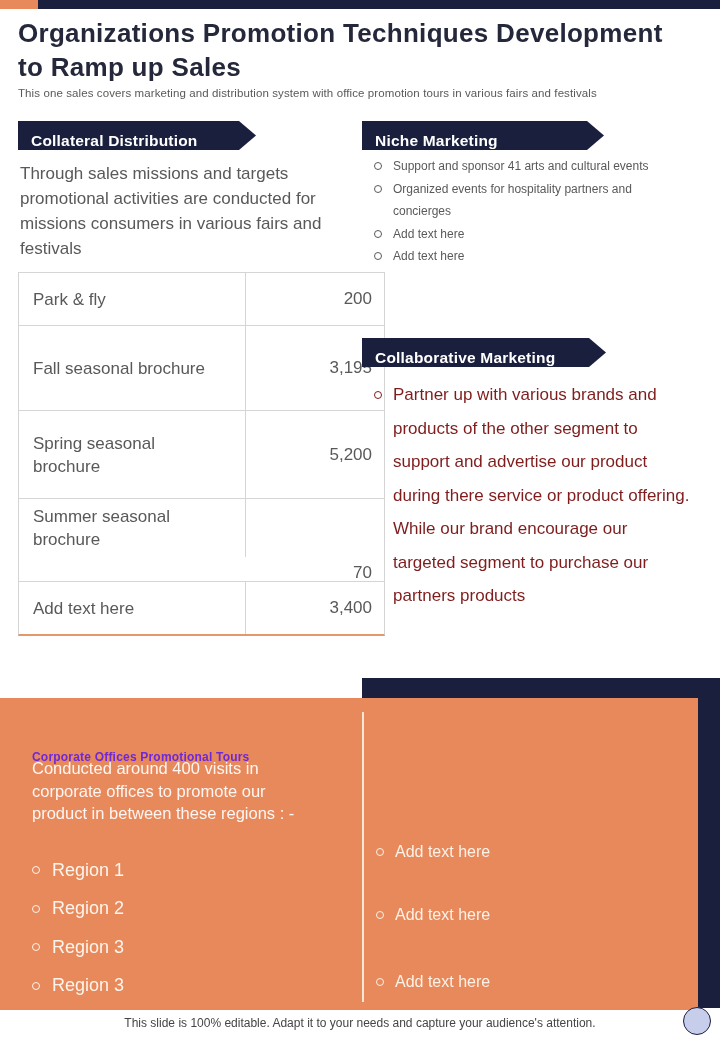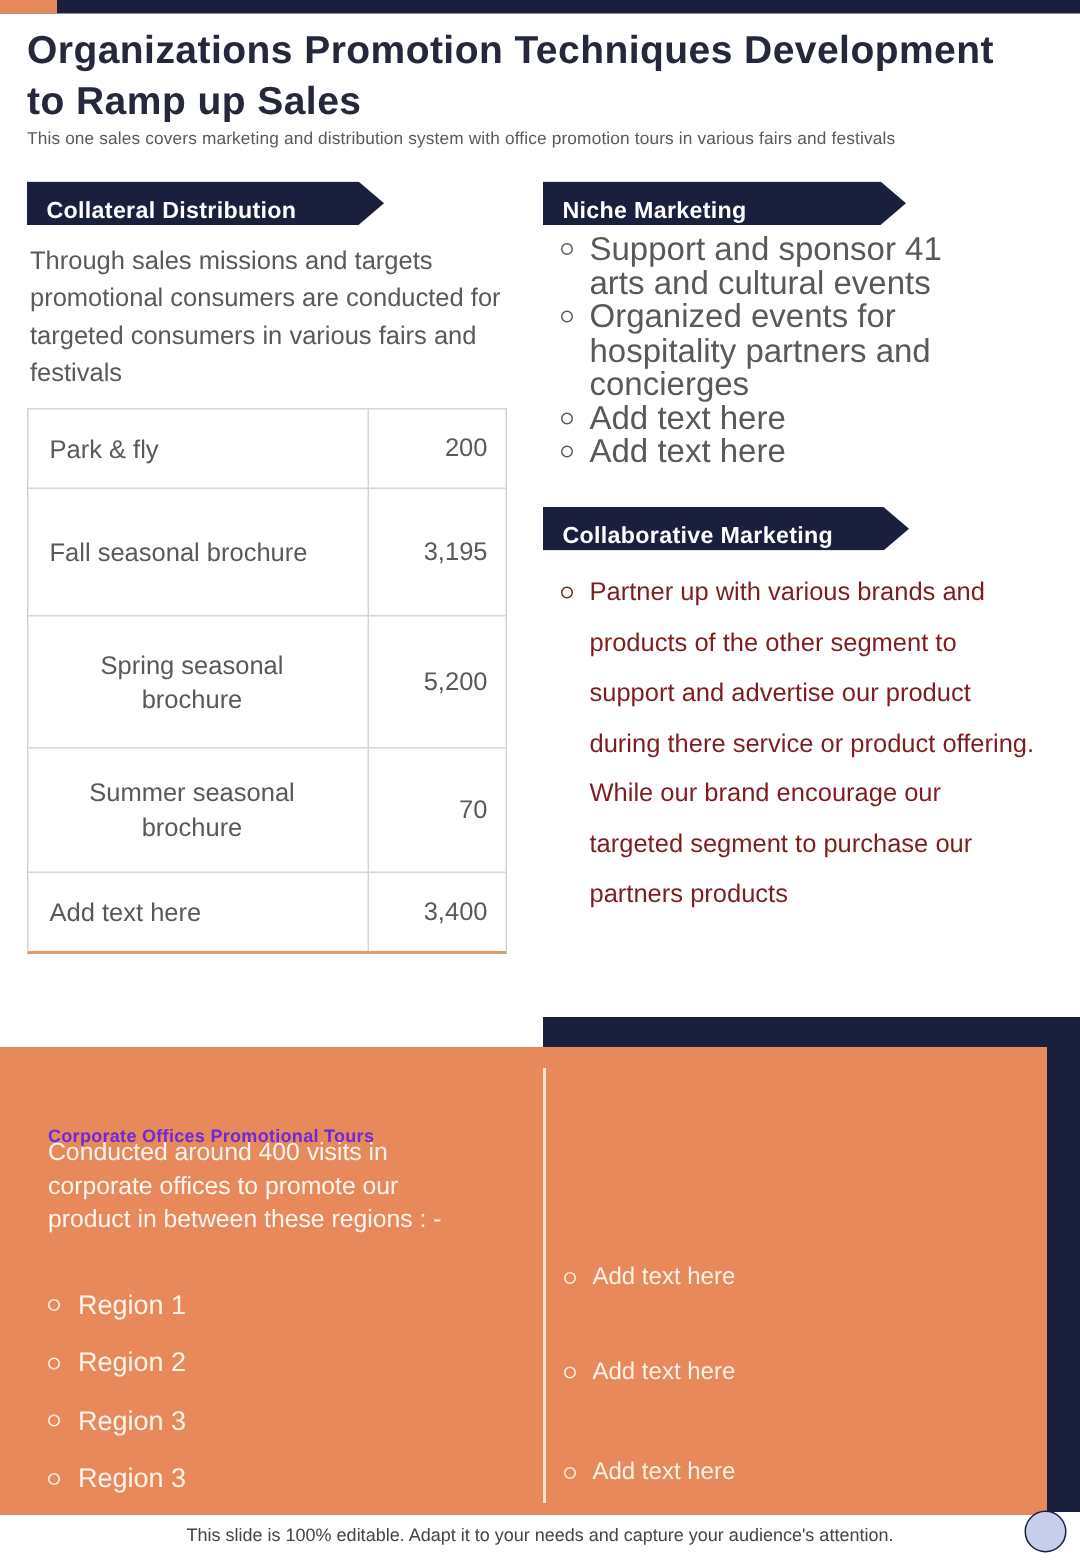--- a/index.html
+++ b/index.html
@@ -32,48 +32,47 @@
   }
   .banner-collateral{left:18px;top:121px;width:238px;}
   .banner-niche{left:362px;top:121px;width:242px;}
   .banner-collab{left:362px;top:338px;width:244px;}
   
   .collateral-body{
     position:absolute;left:20px;top:161px;width:316px;
     font-size:17px;color:#595959;line-height:25px;
   }
   .sales-table{
-    position:absolute;left:18px;top:272px;width:320px;
+    position:absolute;left:18px;top:272px;width:367px;
     border:1px solid #D5D5D5;border-bottom:2px solid #E3986B;
     box-sizing:border-box;
-    text-align:center;
   }
   .t-row{display:flex;border-bottom:1px solid #D5D5D5;}
   .t-row:last-child{border-bottom:none;}
   .t-label{
     width:227px;box-sizing:border-box;border-right:1px solid #D5D5D5;
     padding:6px 10px 6px 14px;display:flex;align-items:center;
     font-size:17px;color:#595959;line-height:23px;
   }
   .t-label span{display:inline-block;max-width:190px;}
   .t-value{
     flex:1;box-sizing:border-box;padding:6px 12px 6px 6px;
     display:flex;align-items:center;justify-content:flex-end;
     font-size:17px;color:#595959;
   }
-  .rh1{height:52px;} .rh2{height:84px;} .rh3{height:87px;} .rh4{height:82px;} .rh5{height:52px;}
+  .rh1{height:52px;} .rh2{height:84px;} .rh3{height:87px;} .rh4{height:82px;flex-direction:column;} .rh5{height:52px;}
   
   .bullet{display:flex;align-items:flex-start;}
   .bullet .dot{
     flex:0 0 auto;width:8px;height:8px;border-radius:50%;
     border:1.4px solid currentColor;margin:7px 11px 0 2px;box-sizing:border-box;
   }
   .niche-list{
     position:absolute;left:372px;top:155px;width:310px;
-    font-size:22px;color:#595959;line-height:22.5px;
+    font-size:12px;color:#595959;line-height:22.5px;
   }
   .niche-list .bullet{margin-bottom:0;}
   .niche-list .txt{max-width:275px;}
   .collab-list{
     position:absolute;left:372px;top:378px;width:322px;
     font-size:17px;color:#7f1d1d;line-height:33.5px;
   }
   .collab-list .dot{margin-top:13px;}
   .collab-list .txt{max-width:305px;}
   
@@ -117,21 +116,21 @@
 
   <div class="topbar"></div>
   <div class="topbar-accent"></div>
 
   <div class="title">Organizations Promotion Techniques Development to Ramp up Sales</div>
   <div class="subtitle">This one sales covers marketing and distribution system with office promotion tours in various fairs and festivals</div>
 
   <div class="banner banner-collateral">
     <span>Collateral Distribution</span>
   </div>
-  <div class="collateral-body">Through sales missions and targets promotional consumers are conducted for targeted consumers in various fairs and festivals</div>
+  <div class="collateral-body">Through sales missions and targets promotional activities are conducted for missions consumers in various fairs and festivals</div>
 
   <div class="sales-table">
     <div class="t-row rh1">
       <div class="t-label">
           <span>Park &amp; fly</span>
         </div>
       <div class="t-value">200</div>
     </div>
     <div class="t-row rh2">
       <div class="t-label">

